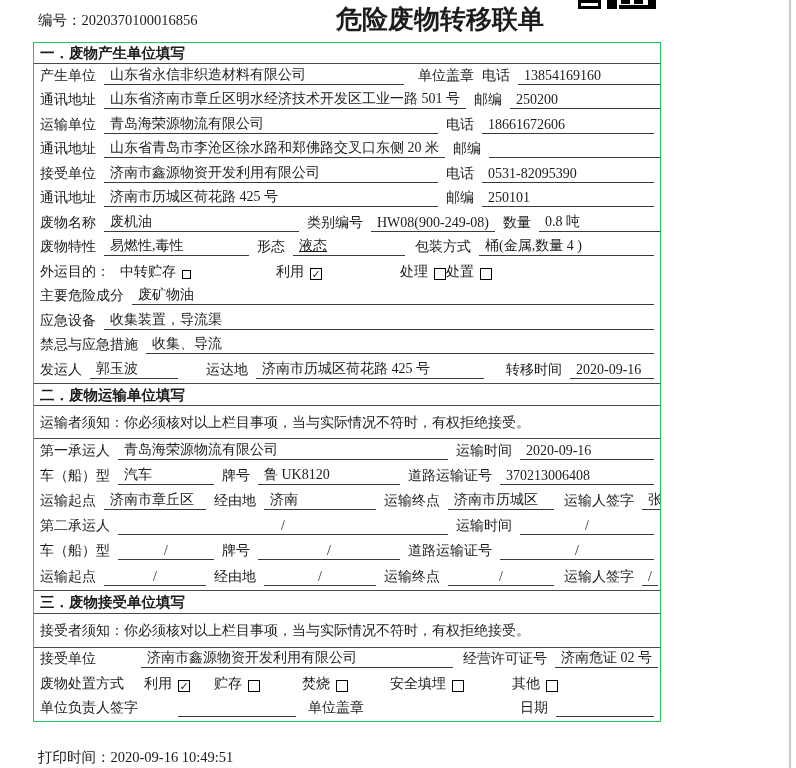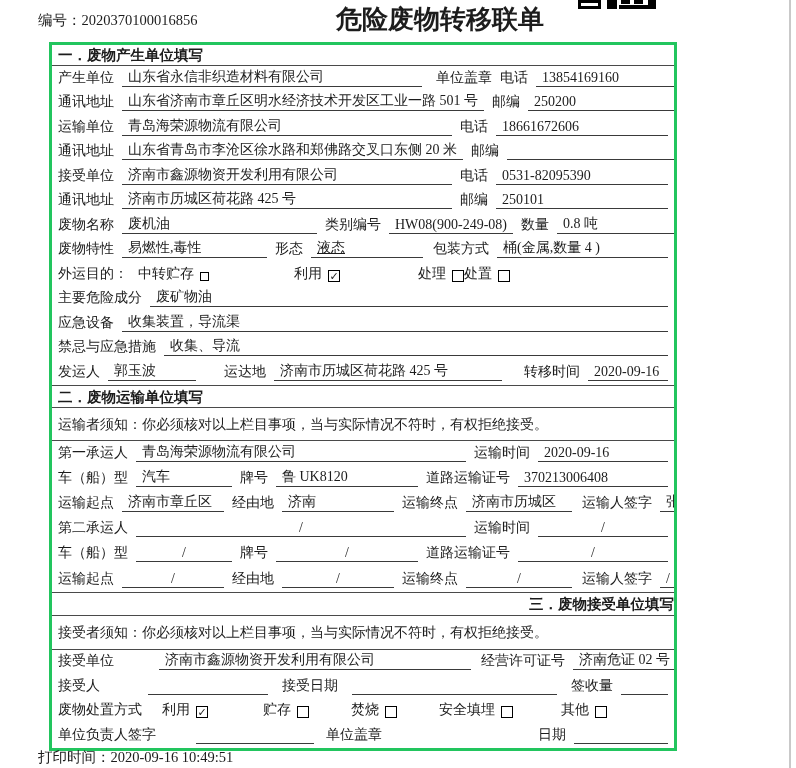--- a/index.html
+++ b/index.html
@@ -18,21 +18,21 @@
   .qr div{position:absolute;background:#000;}
   .qr .q1{left:0;top:0;width:23px;height:9px;background:#fff;border:3px solid #000;box-sizing:border-box;}
   .qr .q2{left:29px;top:0;width:10px;height:9px;}
   .q3{left:43px;top:0;width:9px;height:4px;}
   .q4{left:41px;top:5px;width:31px;height:4px;}
   .q5{left:56px;top:0;width:9px;height:4px;}
   .q6{left:70px;top:0;width:8px;height:9px;}
   
   .page-edge{position:absolute;left:789px;top:0;width:2px;height:768px;background:#c9c9c9;}
   
-  .tbl{position:absolute;left:49px;top:42px;width:628px;border:3px solid #22c55e;box-sizing:border-box;background:#fff;}
+  .tbl{position:absolute;left:33px;top:42px;width:628px;border:1px solid #22c55e;box-sizing:border-box;background:#fff;}
   .sec-h{height:21px;line-height:20px;font-weight:bold;font-size:14.5px;padding-left:6px;
     border-bottom:1px solid #4a4a4a;box-sizing:border-box;}
   .sec-h.bt{border-top:1px solid #4a4a4a;height:23px;line-height:22px;}
   .notice{height:33px;line-height:33px;border-bottom:1px solid #4a4a4a;padding-left:6px;box-sizing:border-box;
     white-space:nowrap;overflow:hidden;}
   .r{display:flex;align-items:flex-end;height:24.5px;box-sizing:border-box;
     padding:0 6px 4px 6px;white-space:nowrap;overflow:hidden;}
   .s2rows .r{height:25.2px;}
   .l{flex:none;padding-right:8px;}
   .u{border-bottom:1px solid #3a3a3a;padding:0 6px 0 6px;box-sizing:border-box;flex:none;min-height:16px;}
@@ -216,44 +216,36 @@
       <span class="u uc" style="width:102px;">/</span>
       <span class="l" style="margin-left:8px;">经由地</span>
       <span class="u uc" style="width:112px;">/</span>
       <span class="l" style="margin-left:8px;">运输终点</span>
       <span class="u uc" style="width:106px;">/</span>
       <span class="l" style="margin-left:10px;">运输人签字</span>
       <span class="u uf uc">/</span>
     </div>
   </div>
 
-  <div class="sec-h sans bt" style="height:24px;line-height:23px;text-align:right;">三．废物接受单位填写</div>
+  <div class="sec-h sans bt" style="height:24px;line-height:23px;">三．废物接受单位填写</div>
   <div class="notice" style="height:34px;line-height:34px;">接受者须知：你必须核对以上栏目事项，当与实际情况不符时，有权拒绝接受。</div>
 
   <div class="r">
     <span class="l" style="padding-right:45px;">接受单位</span>
     <span class="u" style="width:312px;">济南市鑫源物资开发利用有限公司</span>
     <span class="l" style="margin-left:10px;">经营许可证号</span>
     <span class="u uf">济南危证 02 号</span>
   </div>
 
-  <div class="r">
-    <span class="l">接受人</span>
-    <span class="u" style="width:120px;margin-left:40px;"></span>
-    <span class="l" style="margin-left:14px;">接受日期</span>
-    <span class="u" style="width:205px;margin-left:6px;"></span>
-    <span class="l" style="margin-left:14px;">签收量</span>
-    <span class="u uf"></span>
-  </div>
 
   <div class="r">
     <span class="l">废物处置方式</span>
     <span class="l" style="margin-left:12px;padding-right:0;">利用</span>
     <span class="cb">✓</span>
-    <span class="l" style="margin-left:55px;padding-right:0;">贮存</span>
+    <span class="l" style="margin-left:24px;padding-right:0;">贮存</span>
     <span class="cb"></span>
     <span class="l" style="margin-left:42px;padding-right:0;">焚烧</span>
     <span class="cb"></span>
     <span class="l" style="margin-left:42px;padding-right:0;">安全填埋</span>
     <span class="cb"></span>
     <span class="l" style="margin-left:48px;padding-right:0;">其他</span>
     <span class="cb"></span>
   </div>
 
   <div class="r">

